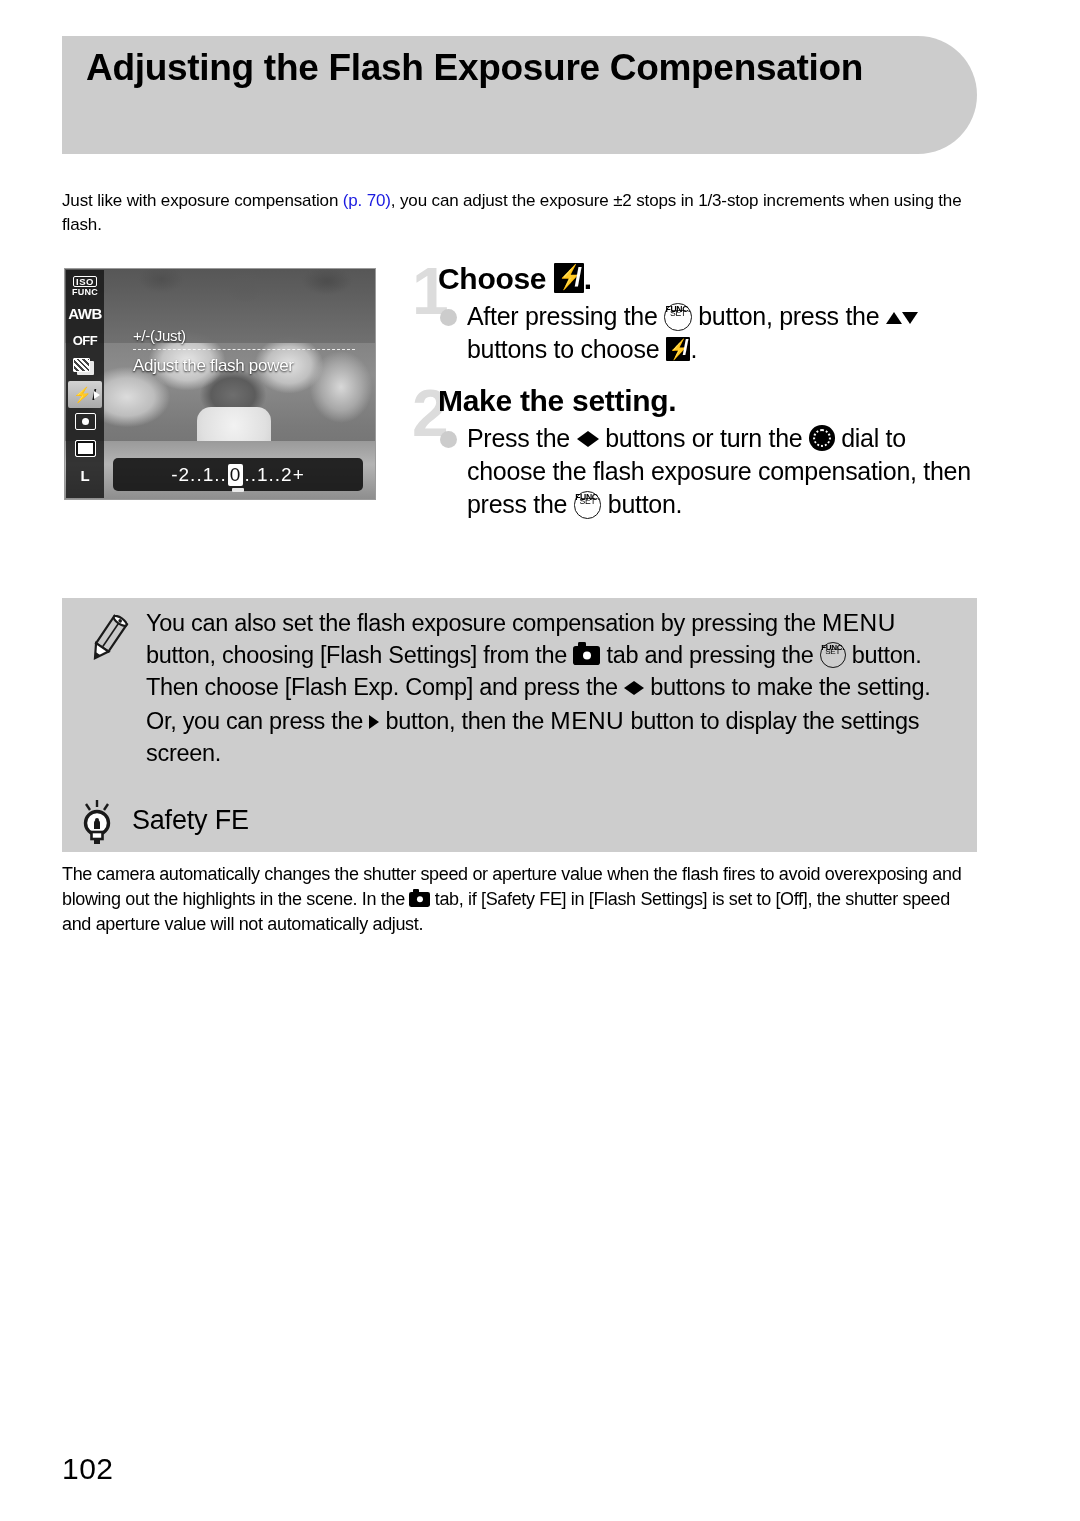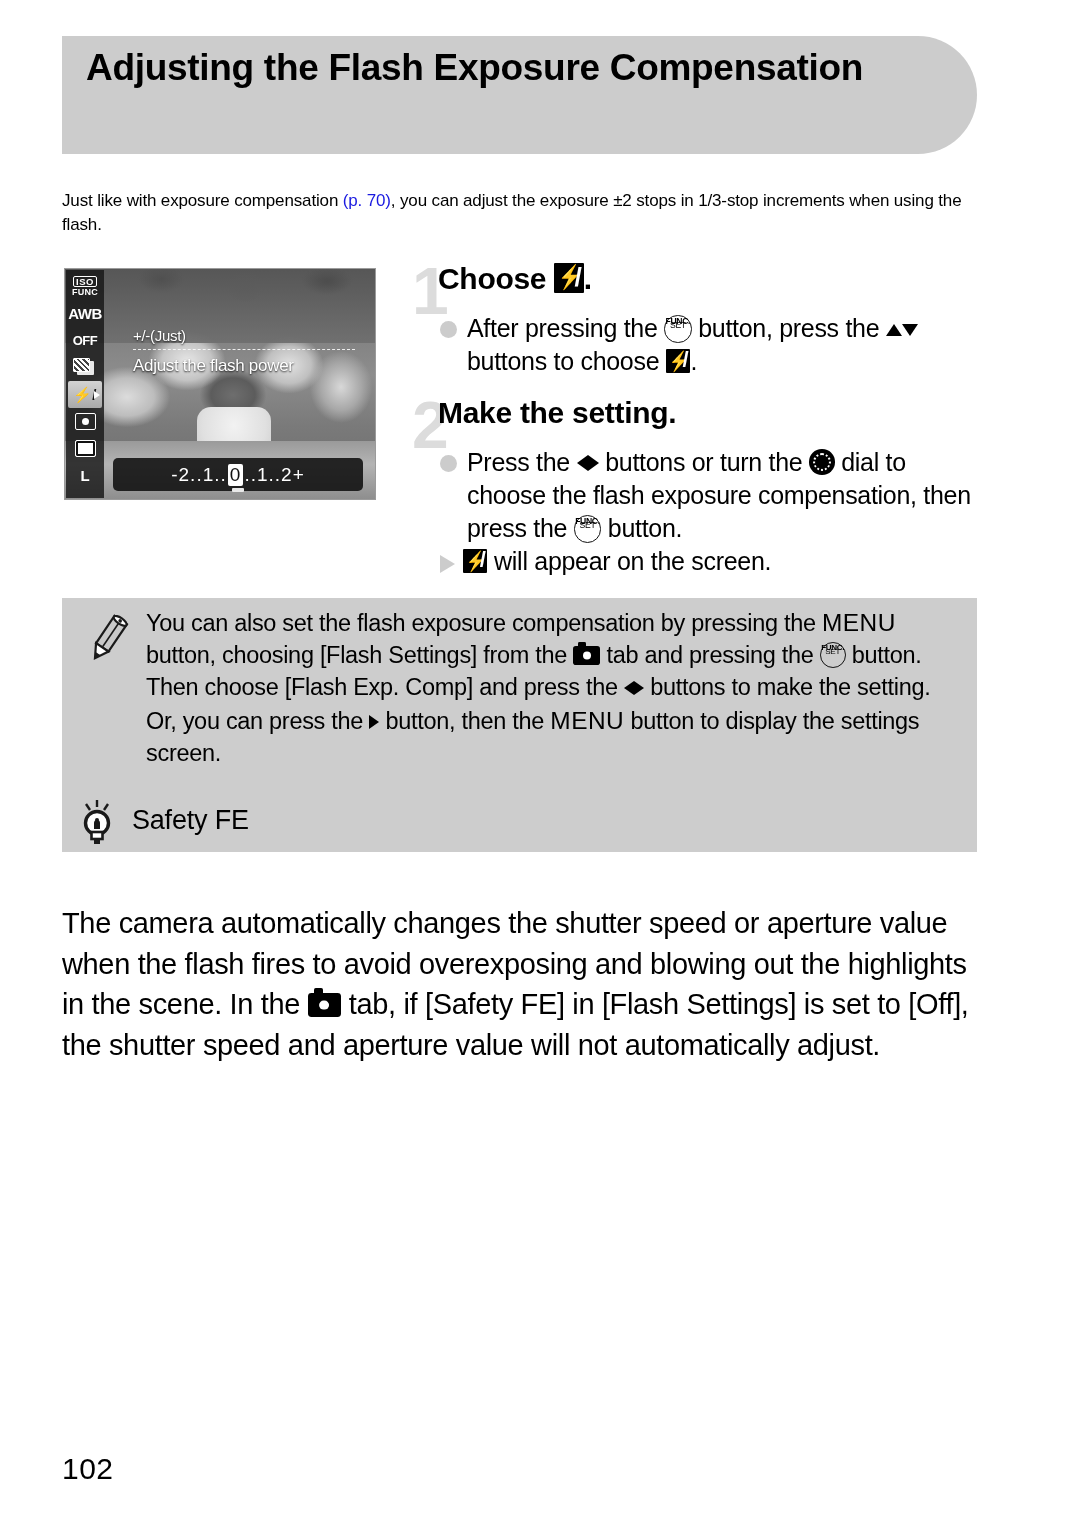--- a/index.html
+++ b/index.html
@@ -267,21 +267,21 @@
     position: relative;
     z-index: 1;
     margin-left: 26px;
     font-size: 30px;
     font-weight: bold;
     letter-spacing: -.3px;
   }
   .bullets {
     position: relative;
     z-index: 1;
-    margin: 16px 0 0 28px;
+    margin: 4px 0 0 28px;
     font-size: 25px;
     line-height: 1.33;
     letter-spacing: -.3px;
   }
   .bullet-row { display: flex; align-items: flex-start; }
   .dot {
     flex: 0 0 auto;
     width: 17px; height: 17px;
     border-radius: 50%;
     background: #cccccc;
@@ -464,24 +464,23 @@
     left: 70px; top: 10px;
     font-size: 27px;
     font-weight: normal;
     letter-spacing: -.2px;
   }
   .sfe-body {
     position: absolute;
     left: 62px;
     top: 862px;
     width: 920px;
-    font-size: 29px;
+    font-size: 18px;
     line-height: 1.40;
     letter-spacing: -.35px;
-    margin-top: 41px;
   }
 
   
   .page-num {
     position: absolute;
     left: 62px;
     top: 1452px;
     font-size: 30px;
     letter-spacing: .5px;
   }
@@ -569,24 +568,20 @@
   </div>
 
   <div class="step step2">
     <div class="step-num">2</div>
     <div class="step-title">Make the setting.</div>
     <div class="bullets">
       <div class="bullet-row">
         <span class="dot"></span>
         <span class="bullet-text">Press the <span class="g-left"></span><span class="g-right"></span> buttons or turn the <span class="g-dial"></span> dial to choose the flash exposure compensation, then press the <span class="g-funcset"><b>FUNC.</b><i>SET</i></span> button.</span>
       </div>
-      <div class="bullet-row">
-        <span class="tri"></span>
-        <span class="bullet-text"><span class="g-fec"></span> will appear on the screen.</span>
-      </div>
     </div>
   </div>
 </div>
 
 <div class="note-box">
   <svg class="note-pencil" viewBox="0 0 56 56">
     <g transform="rotate(34 28 28)">
       <rect x="21" y="6" width="15" height="33" fill="#c9c9c9" stroke="#1a1a1a" stroke-width="2.2"></rect>
       <line x1="28.5" y1="8" x2="28.5" y2="38" stroke="#1a1a1a" stroke-width="1.6"></line>
       <ellipse cx="28.5" cy="7" rx="7.5" ry="3" fill="#ffffff" stroke="#1a1a1a" stroke-width="2.2"></ellipse>

